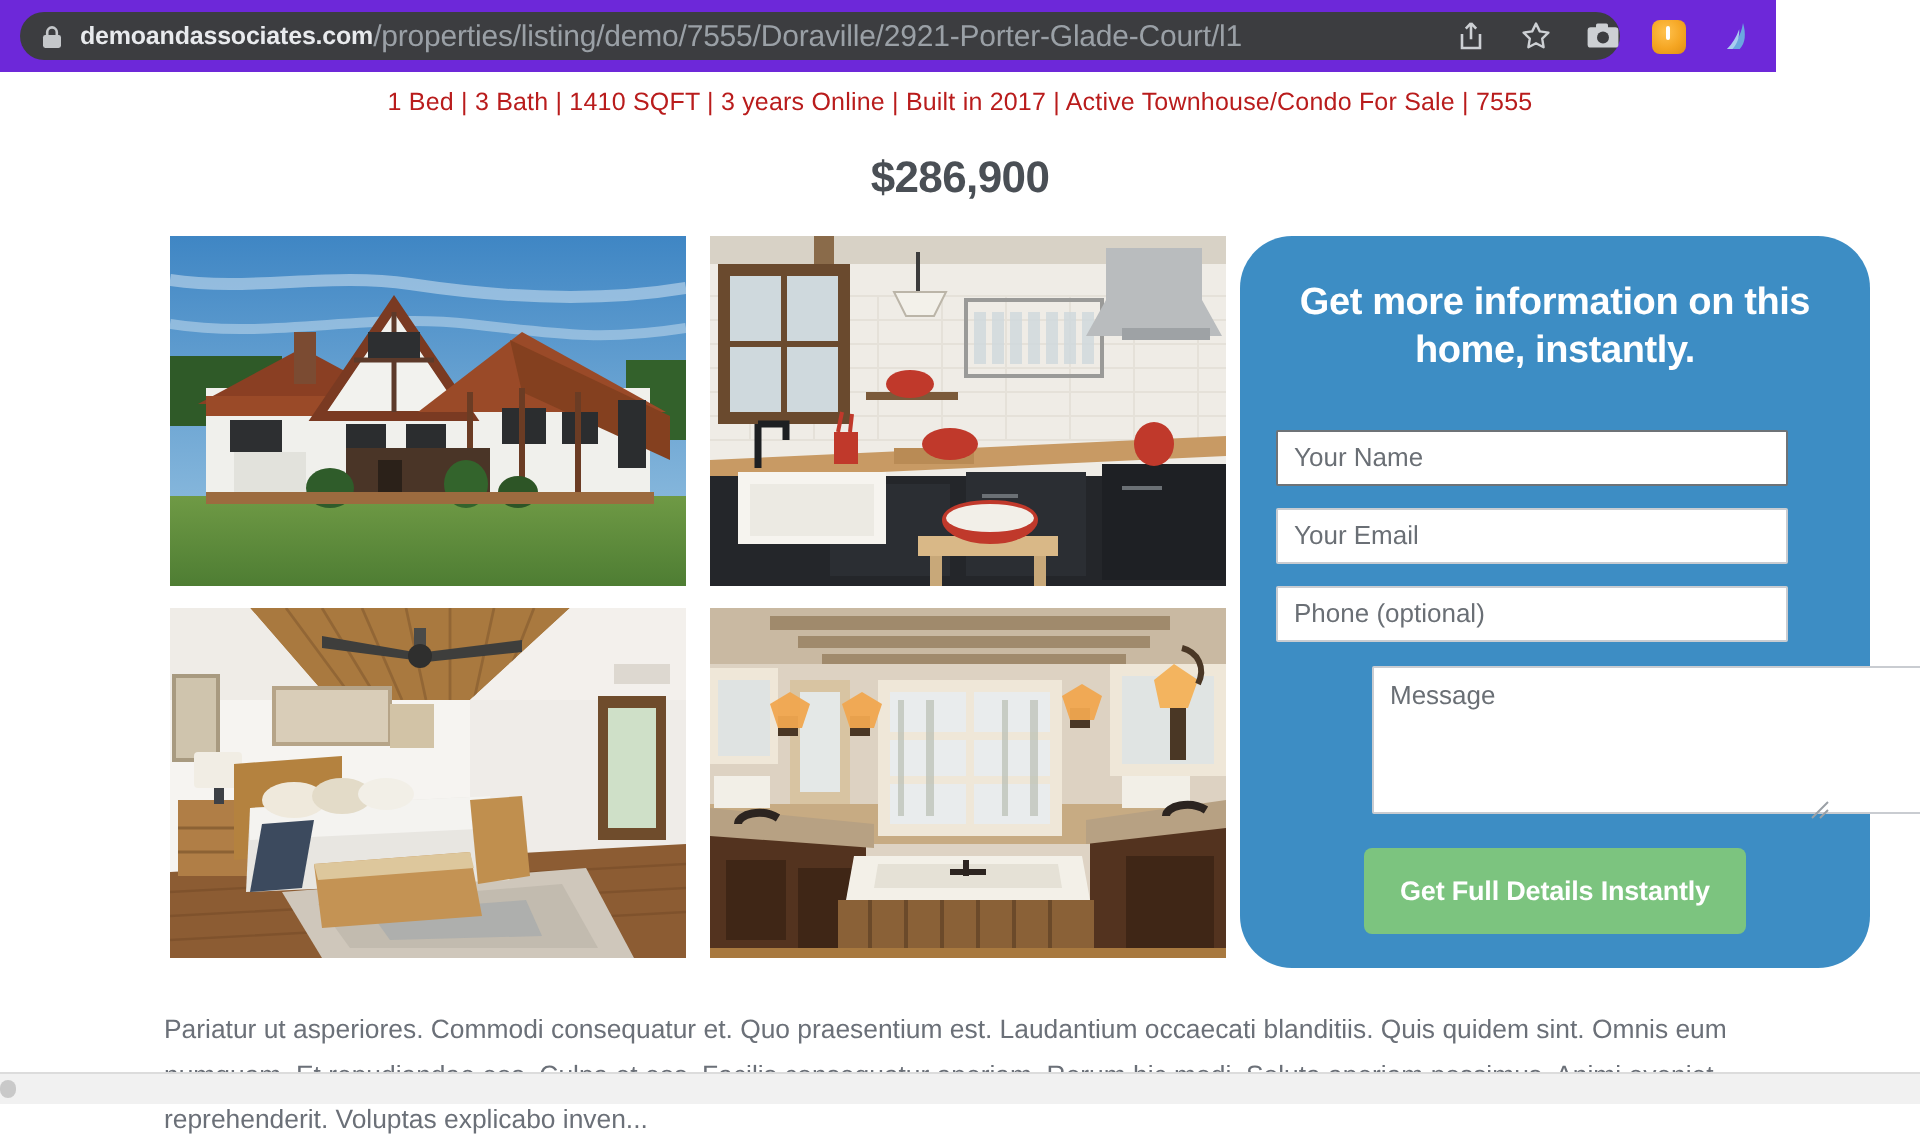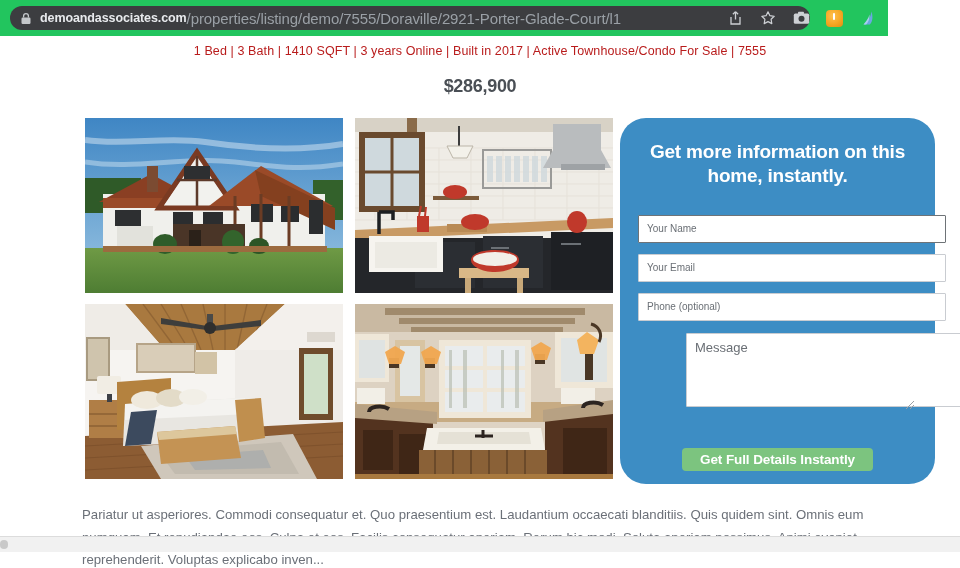--- a/index.html
+++ b/index.html
@@ -7,21 +7,21 @@
     width: 960px; height: 568px;
     background: #ffffff;
     font-family: "Liberation Sans", sans-serif;
     overflow: hidden;
   }
   .screen { position: relative; width: 960px; height: 568px; background:#fff; }
 
   
   .browser-bar {
     position: absolute; top: 0; left: 0; width: 888px; height: 36px;
-    background: #22c55e;
+    background: #6d28d9;
     display: flex; align-items: center;
   }
   .url-pill {
     position: absolute; left: 10px; top: 6px;
     height: 24px; width: 800px;
     background: #3c3d40; border-radius: 13px;
     display: flex; align-items: center; padding: 0 10px;
     overflow: hidden; white-space: nowrap;
   }
   .lock-icon { width: 12px; height: 13px; margin-right: 8px; flex: none; }
@@ -52,21 +52,21 @@
   }
 
   
   .page { position: absolute; top: 36px; left: 0; width: 960px; height: 516px; background: #fff; }
 
   .meta-line {
     text-align: center; color: #b91c1c; font-size: 12.5px;
     margin-top: 8px; letter-spacing: 0.1px;
   }
   .price {
-    text-align: center; color: #4a4f55; font-size: 18px; font-weight: bold;
+    text-align: center; color: #4a4f55; font-size: 22px; font-weight: bold;
     margin-top: 18px; letter-spacing: -0.3px;
   }
 
   .body-row {
     position: absolute; top: 82px; left: 0; width: 960px;
   }
 
   
   .gallery {
     position: absolute; left: 85px; top: 0;
@@ -86,23 +86,23 @@
     background: #3d8dc4;
     padding: 18px 18px 0 18px;
     border-radius: 26px;
   }
   .panel-title {
     color: #ffffff; font-size: 19px; font-weight: bold;
     text-align: center; line-height: 1.28; letter-spacing: -0.2px;
     padding: 4px 6px 0 6px;
   }
   .field {
-    display: block; width: 308px; height: 28px;
+    display: block; width: 256px; height: 28px;
     background: #fff; border: 1px solid #c9ccd1;
-    font-family: "Liberation Sans", sans-serif; font-size: 10px;
+    font-family: "Liberation Sans", sans-serif; font-size: 13px;
     color: #5f6368; padding: 0 8px; outline: none;
     margin-top: 11px; border-radius: 1px;
   }
   .field.first { border: 1px solid #6e7377; margin-top: 26px; }
   .field::placeholder { color: #6a6f75; opacity: 1; }
   .msg {
     display: block; width: 279px; height: 74px;
     background: #fff; border: 1px solid #c9ccd1;
     font-family: "Liberation Sans", sans-serif; font-size: 13px;
     color: #5f6368; padding: 6px 8px; outline: none;
@@ -112,21 +112,21 @@
   .resize-grip {
     position: absolute; right: 20px; top: 281px;
     width: 11px; height: 11px; pointer-events: none;
   }
   .cta-wrap { display: flex; justify-content: center; margin-top: 17px; }
   .cta {
     background: #7cc47f; color: #ffffff;
     border: none; border-radius: 4px;
     font-family: "Liberation Sans", sans-serif;
     font-size: 13.5px; font-weight: bold;
-    padding: 4px 18px; cursor: pointer; letter-spacing: -0.1px; margin-top: 24px;
+    padding: 14px 18px; cursor: pointer; letter-spacing: -0.1px;
   }
 
   .desc {
     position: absolute; left: 82px; top: 468px; width: 838px;
     color: #6b7078; font-size: 13.2px; line-height: 1.72;
   }
 
   .bottom-scroll {
     position: absolute; left: 0; bottom: 0; width: 960px; height: 16px;
     background: #f1f1f1; border-top: 1px solid #dcdcdc;

